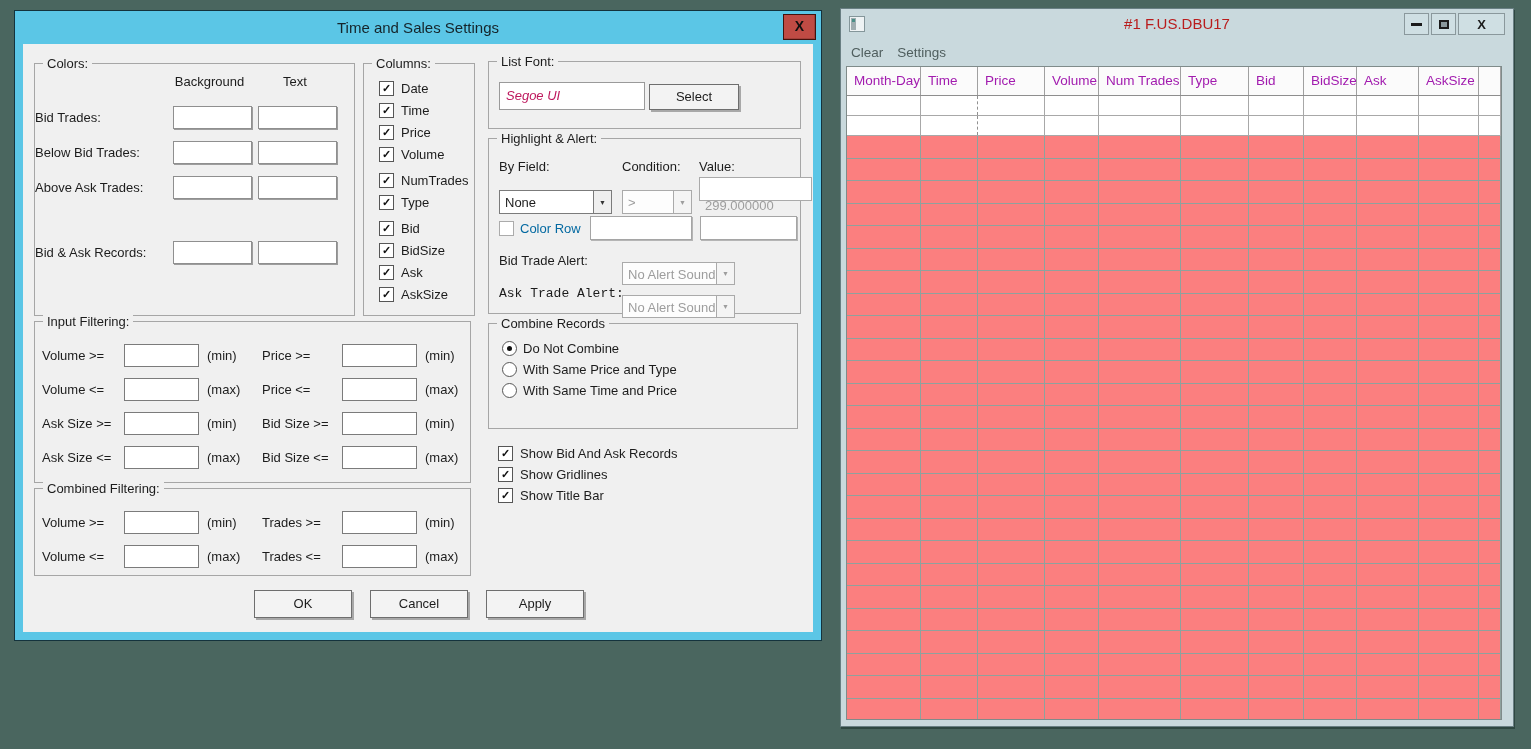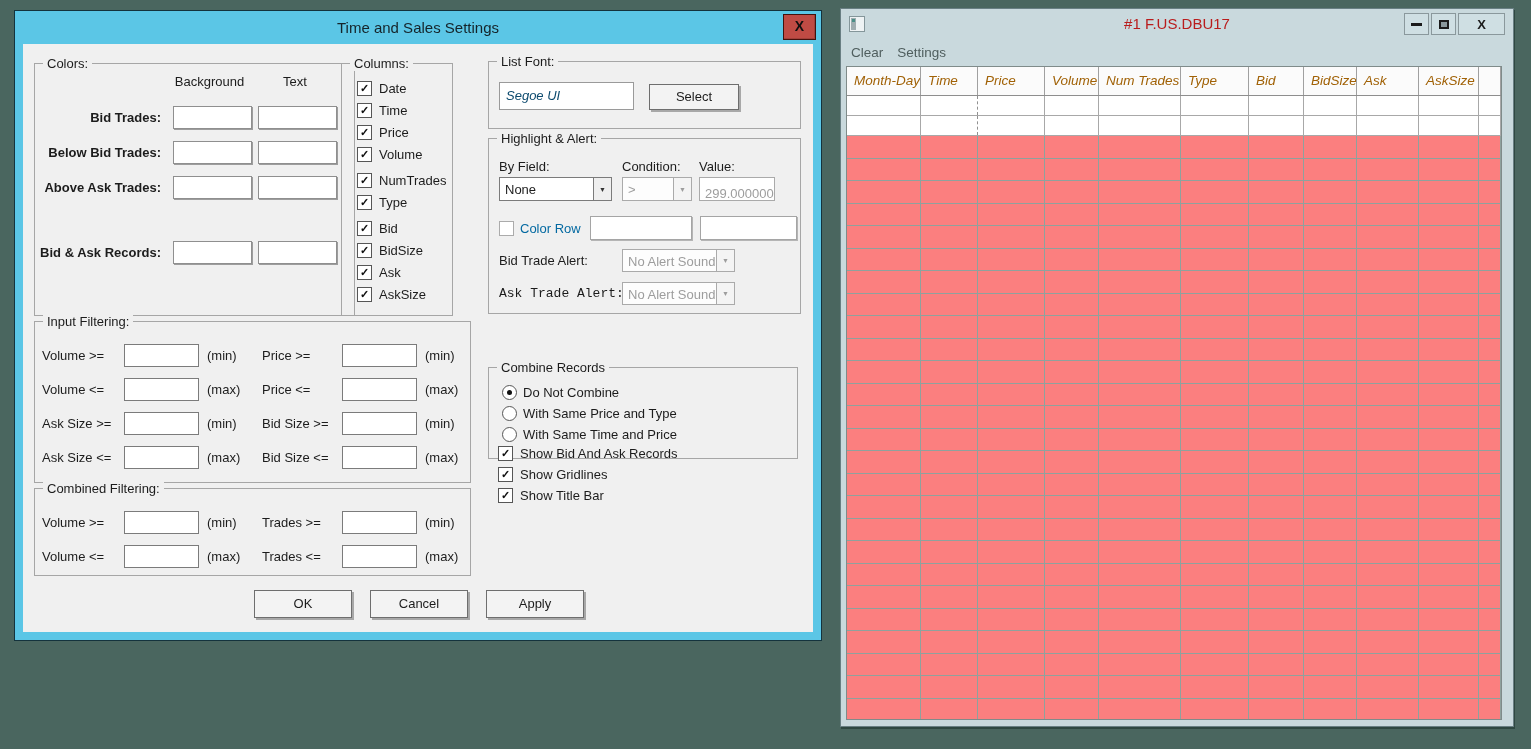--- a/index.html
+++ b/index.html
@@ -15,65 +15,65 @@
 
   .group{position:absolute;border:1px solid #a6a6a6;box-sizing:border-box;}
   .gtitle{position:absolute;top:-8px;left:8px;background:#f0f0f0;padding:0 4px;font-size:13px;color:#1c1c1c;white-space:nowrap;}
 
   
   .g-colors{left:11px;top:19px;width:321px;height:253px;}
   .chead{display:grid;grid-template-columns:132px 85px 86px;margin-top:10px;height:20px;}
   .chead span{text-align:center;}
   .crow{display:grid;grid-template-columns:132px 85px 86px;margin-top:12px;height:23px;align-items:center;}
   .crow.last{margin-top:42px;}
-  .clabel{text-align:right;padding-right:6px;white-space:nowrap;font-weight:bold;}
+  .clabel{text-align:left;padding-right:6px;white-space:nowrap;}
   .swatch{width:79px;height:23px;background:#ffffff;border:1px solid #8f8f8f;box-shadow:1px 1px 0 #9d9d9d;box-sizing:border-box;justify-self:start;margin-left:6px;}
 
   
-  .g-columns{left:318px;top:19px;width:112px;height:253px;}
+  .g-columns{left:340px;top:19px;width:112px;height:253px;}
   .g-columns .list{position:absolute;left:15px;top:13px;right:2px;}
   .citem{display:flex;align-items:center;height:22px;}
   .citem.gap{margin-top:4px;}
 
   .cb{width:13px;height:13px;background:#fff;border:1px solid #565656;display:inline-flex;align-items:center;justify-content:center;font-size:11px;font-weight:bold;color:#101010;margin-right:7px;flex:none;box-sizing:content-box;line-height:1;}
   .cb.disabled{border-color:#ababab;}
   .cblabel{white-space:nowrap;}
   .dim{color:#0369a1;}
 
   
   .g-listfont{left:465px;top:17px;width:313px;height:68px;}
-  .fontbox{position:absolute;left:10px;top:20px;width:135px;height:28px;background:#fff;border:1px solid #9a9a9a;box-sizing:border-box;font-style:italic;font-size:13px;padding:5px 0 0 6px;color:#0c4a6e;}
+  .fontbox{position:absolute;left:10px;top:20px;width:146px;height:28px;background:#fff;border:1px solid #9a9a9a;box-sizing:border-box;font-style:italic;font-size:13px;padding:5px 0 0 6px;color:#be185d;}
   .btn{background:#f3f3f3;border:1px solid #6e6e6e;box-shadow:2px 2px 0 #a8a8a8;text-align:center;box-sizing:border-box;cursor:default;}
   .btn-select{position:absolute;left:160px;top:22px;width:90px;height:26px;line-height:24px;}
 
   
   .g-highlight{left:465px;top:94px;width:313px;height:176px;}
   .hlabel{position:absolute;white-space:nowrap;}
-  .combo{position:absolute;display:flex;background:#fff;border:1px solid #7b7b7b;box-sizing:border-box;height:24px;}
+  .combo{position:absolute;display:flex;background:#fff;border:1px solid #7b7b7b;box-sizing:border-box;height:24px;margin-top:13px;}
   .combo .val{flex:1;padding:4px 0 0 5px;overflow:hidden;white-space:nowrap;}
   .combo .arrow{width:17px;border-left:1px solid #7b7b7b;background:#efefef;display:flex;align-items:center;justify-content:center;font-size:7px;color:#333;flex:none;}
   .combo.disabled{border-color:#aaaaaa;background:#fdfdfd;}
   .combo.disabled .val{color:#9d9d9d;}
   .combo.disabled .arrow{color:#9d9d9d;border-left-color:#aaaaaa;background:#f4f4f4;}
   .tbox{background:#fff;border:1px solid #7b7b7b;box-sizing:border-box;}
   .tbox.disabled{border-color:#aaaaaa;color:#9d9d9d;}
-  .hl-value{position:absolute;left:210px;top:38px;width:76px;height:24px;padding:8px 0 0 5px;font-size:13px;}
+  .hl-value{position:absolute;left:210px;top:38px;width:113px;height:24px;padding:20px 0 0 5px;font-size:13px;}
   .hl-swatch{position:absolute;height:24px;background:#fff;border:1px solid #a5a5a5;box-shadow:1px 1px 0 #b5b5b5;box-sizing:border-box;}
 
   
   .g-inputfilt{left:11px;top:277px;width:437px;height:162px;}
   .g-combinedfilt{left:11px;top:444px;width:437px;height:88px;}
   .frows{position:absolute;left:7px;top:22px;right:2px;}
   .frow{display:grid;grid-template-columns:82px 75px 63px 80px 75px 40px;height:23px;align-items:center;margin-bottom:11px;}
   .frow .flabel{white-space:nowrap;}
   .frow .tbox{width:75px;height:23px;}
   .frow .hint{padding-left:8px;white-space:nowrap;}
 
   
-  .g-combinerec{left:465px;top:279px;width:310px;height:92px;margin-top:44px;}
+  .g-combinerec{left:465px;top:279px;width:310px;height:106px;}
   .rlist{position:absolute;left:13px;top:14px;right:2px;}
   .ritem{display:flex;align-items:center;height:21px;}
   .radio{width:13px;height:13px;border-radius:50%;border:1px solid #565656;background:#fff;margin-right:6px;display:inline-flex;align-items:center;justify-content:center;flex:none;box-sizing:content-box;}
   .radio .dot{width:5px;height:5px;border-radius:50%;background:#101010;}
 
   
   .showchecks{position:absolute;left:475px;top:399px;}
   .showchecks .citem{height:21px;}
 
   
@@ -91,21 +91,21 @@
   .qbtns{position:absolute;right:8px;top:4px;display:flex;gap:2px;}
   .qbtn{height:22px;border:1px solid #8a989c;background:#cfdfe3;display:flex;align-items:center;justify-content:center;box-sizing:border-box;cursor:default;}
   .qbtn.min,.qbtn.max{width:25px;}
   .qbtn.close{width:47px;font-weight:900;font-size:13px;color:#1b1b1b;}
   .glyph-min{width:11px;height:3px;background:#1b1b1b;}
   .glyph-max{width:10px;height:9px;border:2px solid #1b1b1b;box-sizing:border-box;background:#8a989c;}
   .qmenu{display:flex;align-items:center;height:26px;padding-left:10px;color:#4f5e5e;font-size:13.5px;}
   .qmenu .mitem{margin-right:14px;cursor:default;}
 
   .qtable{position:absolute;left:5px;top:57px;right:11px;bottom:6px;background:#fff;border:1px solid #7f8b8a;box-sizing:border-box;overflow:hidden;display:flex;flex-direction:column;}
-  .qhead{display:grid;grid-template-columns:74px 57px 67px 54px 82px 68px 55px 53px 62px 60px 1fr;height:29px;flex:none;background:#fbfbfb;border-bottom:1px solid #8e8e8e;font-style:italic;font-size:13.5px;color:#a16207;box-sizing:border-box;}
+  .qhead{display:grid;grid-template-columns:74px 57px 67px 54px 82px 68px 55px 53px 62px 60px 1fr;height:29px;flex:none;background:#fbfbfb;border-bottom:1px solid #8e8e8e;font-size:13.5px;color:#a21caf;box-sizing:border-box;}
   .qhead .hcell{border-right:1px solid #a0a0a0;padding:6px 0 0 7px;overflow:hidden;white-space:nowrap;box-sizing:border-box;}
   .qrow{display:grid;grid-template-columns:74px 57px 67px 54px 82px 68px 55px 53px 62px 60px 1fr;flex:none;box-sizing:border-box;}
   .qrow .cell{box-sizing:border-box;overflow:hidden;}
   .qrow.white{height:20px;border-bottom:1px solid #a8a8a8;background:#fff;}
   .qrow.white .cell{border-right:1px solid #a8a8a8;}
   .qrow.white .cell:nth-child(2){border-right-style:dashed;border-right-color:#909090;}
   .qrow.pink{height:22.5px;border-bottom:1px solid #8fa19d;background:#fb7f7f;}
   .qrow.pink .cell{border-right:1px solid #8fa19d;}
 </style>
 </head>

